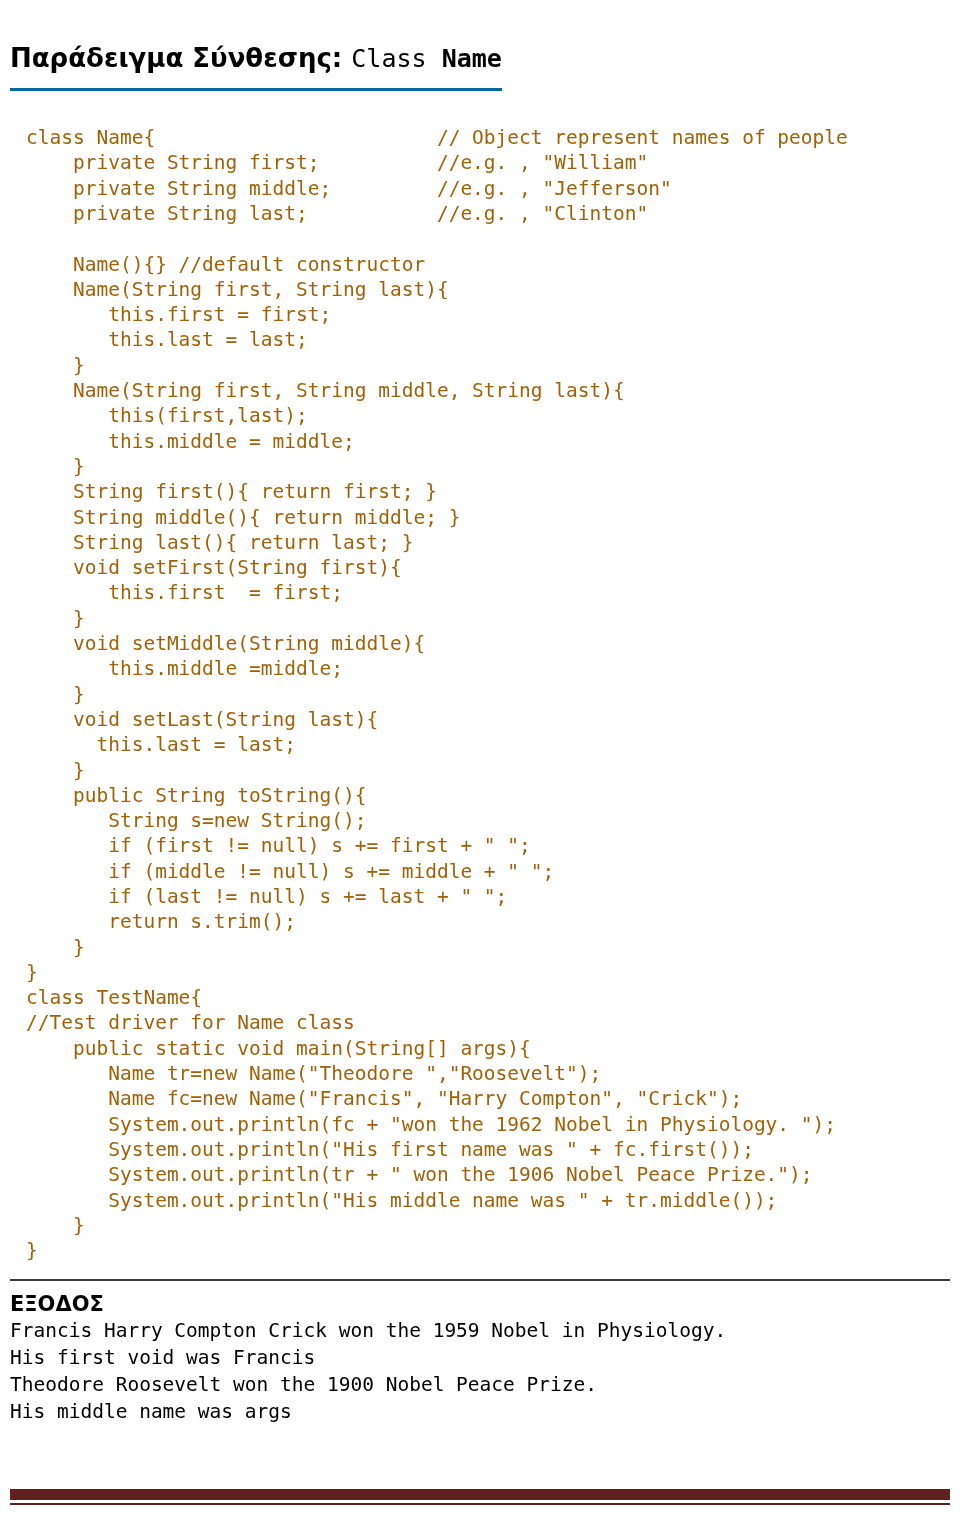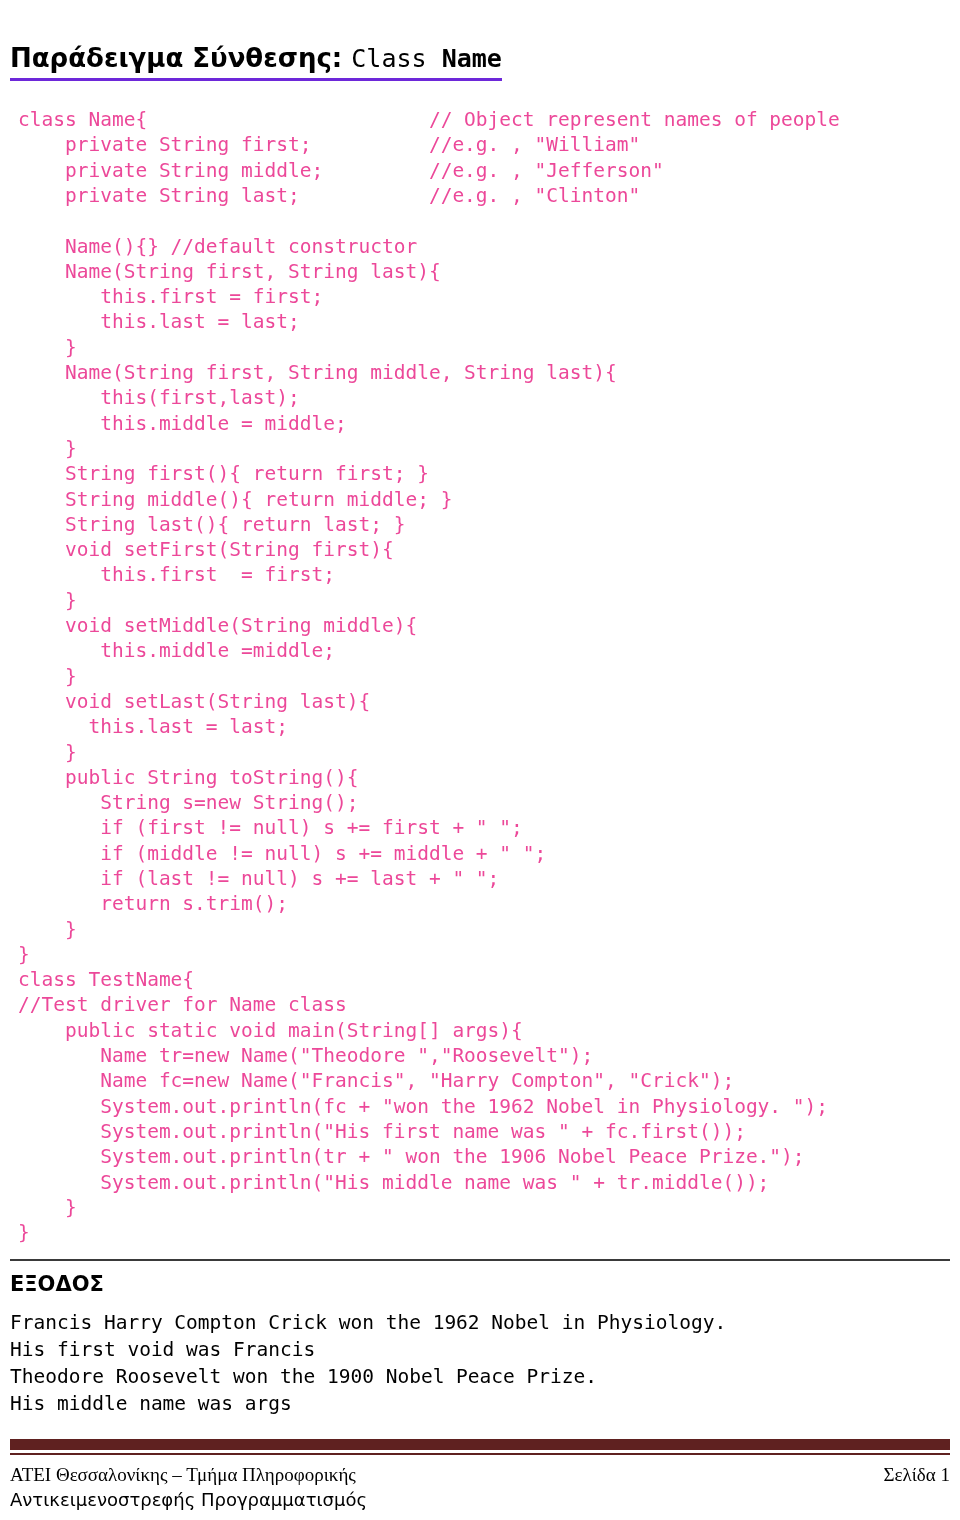--- a/index.html
+++ b/index.html
@@ -29,22 +29,22 @@
   .title-block {
     padding-top: 2px;
     margin-bottom: 8px;
   }
   .doc-title {
     display: inline-block;
     font-size: 27px;
     line-height: 34px;
     font-weight: bold;
     letter-spacing: 0px;
-    border-bottom: 3px solid #6d28d9;
-    padding-bottom: 2px;
+    border-bottom: 3px solid #0369a1;
+    padding-bottom: 12px;
     white-space: pre;
     margin-top: 39px;
   }
   .doc-title .greek {
     font-family: "DejaVu Sans", "Liberation Sans", sans-serif;
     font-weight: bold;
     font-size: 26px;
   }
   .doc-title .mono-reg {
     font-family: "DejaVu Sans Mono", "Liberation Mono", monospace;
@@ -56,23 +56,23 @@
     font-weight: bold;
     font-size: 25px;
   }
 
   
   .code-block {
     font-family: "DejaVu Sans Mono", "Liberation Mono", monospace;
     font-size: 19.5px;
     line-height: 25.3px;
     white-space: pre;
-    color: #ec4899;
+    color: #a16207;
     letter-spacing: 0px;
-    margin: 8px;
+    margin: 16px;
     padding: 0;
   }
   .code-line {
     white-space: pre;
     min-height: 25.3px;
   }
 
   
   .rule-thin {
     border: 0;
@@ -80,21 +80,21 @@
     margin: 14px 0 10px 0;
     height: 0;
   }
 
   
   .output-heading {
     font-family: "DejaVu Sans", "Liberation Sans", sans-serif;
     font-weight: bold;
     font-size: 21px;
     line-height: 26px;
-    margin: 0 0 12px 0;
+    margin: 0 0 0 0;
   }
   .output-block {
     font-family: "DejaVu Sans Mono", "Liberation Mono", monospace;
     font-size: 19.5px;
     line-height: 27px;
     white-space: pre;
   }
 
   
   .footer {
@@ -147,28 +147,21 @@
 
   <div class="title-block">
     <h1 class="doc-title"><span class="greek">Παράδειγμα Σύνθεσης: </span><span class="mono-reg">Class </span><span class="mono-bold">Name</span></h1>
   </div>
 
   <div class="code-block"><div class="code-line">class Name{                        // Object represent names of people</div><div class="code-line">    private String first;          //e.g. , "William"</div><div class="code-line">    private String middle;         //e.g. , "Jefferson"</div><div class="code-line">    private String last;           //e.g. , "Clinton"</div><div class="code-line">&nbsp;</div><div class="code-line">    Name(){} //default constructor</div><div class="code-line">    Name(String first, String last){</div><div class="code-line">       this.first = first;</div><div class="code-line">       this.last = last;</div><div class="code-line">    }</div><div class="code-line">    Name(String first, String middle, String last){</div><div class="code-line">       this(first,last);</div><div class="code-line">       this.middle = middle;</div><div class="code-line">    }</div><div class="code-line">    String first(){ return first; }</div><div class="code-line">    String middle(){ return middle; }</div><div class="code-line">    String last(){ return last; }</div><div class="code-line">    void setFirst(String first){</div><div class="code-line">       this.first  = first;</div><div class="code-line">    }</div><div class="code-line">    void setMiddle(String middle){</div><div class="code-line">       this.middle =middle;</div><div class="code-line">    }</div><div class="code-line">    void setLast(String last){</div><div class="code-line">      this.last = last;</div><div class="code-line">    }</div><div class="code-line">    public String toString(){</div><div class="code-line">       String s=new String();</div><div class="code-line">       if (first != null) s += first + " ";</div><div class="code-line">       if (middle != null) s += middle + " ";</div><div class="code-line">       if (last != null) s += last + " ";</div><div class="code-line">       return s.trim();</div><div class="code-line">    }</div><div class="code-line">}</div><div class="code-line">class TestName{</div><div class="code-line">//Test driver for Name class</div><div class="code-line">    public static void main(String[] args){</div><div class="code-line">       Name tr=new Name("Theodore ","Roosevelt");</div><div class="code-line">       Name fc=new Name("Francis", "Harry Compton", "Crick");</div><div class="code-line">       System.out.println(fc + "won the 1962 Nobel in Physiology. ");</div><div class="code-line">       System.out.println("His first name was " + fc.first());</div><div class="code-line">       System.out.println(tr + " won the 1906 Nobel Peace Prize.");</div><div class="code-line">       System.out.println("His middle name was " + tr.middle());</div><div class="code-line">    }</div><div class="code-line">}</div></div>
 
   <hr class="rule-thin">
 
   <div class="output-heading">ΕΞΟΔΟΣ</div>
-  <div class="output-block"><div class="code-line">Francis Harry Compton Crick won the 1962 Nobel in Physiology.</div><div class="code-line">His first void was Francis</div><div class="code-line">Theodore Roosevelt won the 1900 Nobel Peace Prize.</div><div class="code-line">His middle name was args</div></div>
+  <div class="output-block"><div class="code-line">Francis Harry Compton Crick won the 1959 Nobel in Physiology.</div><div class="code-line">His first void was Francis</div><div class="code-line">Theodore Roosevelt won the 1900 Nobel Peace Prize.</div><div class="code-line">His middle name was args</div></div>
 
   <div class="footer">
     <div class="footer-rule"></div>
     <div class="footer-rule-gap"></div>
     <div class="footer-rule-thin"></div>
-    <div class="footer-row">
-      <div>
-        <div class="footer-left-line1">ΑΤΕΙ Θεσσαλονίκης – Τμήμα Πληροφορικής</div>
-        <div class="footer-left-line2">Αντικειμενοστρεφής Προγραμματισμός</div>
-      </div>
-      <div class="footer-right">Σελίδα 1</div>
-    </div>
   </div>
 
 </div>
 
 </body></html>

